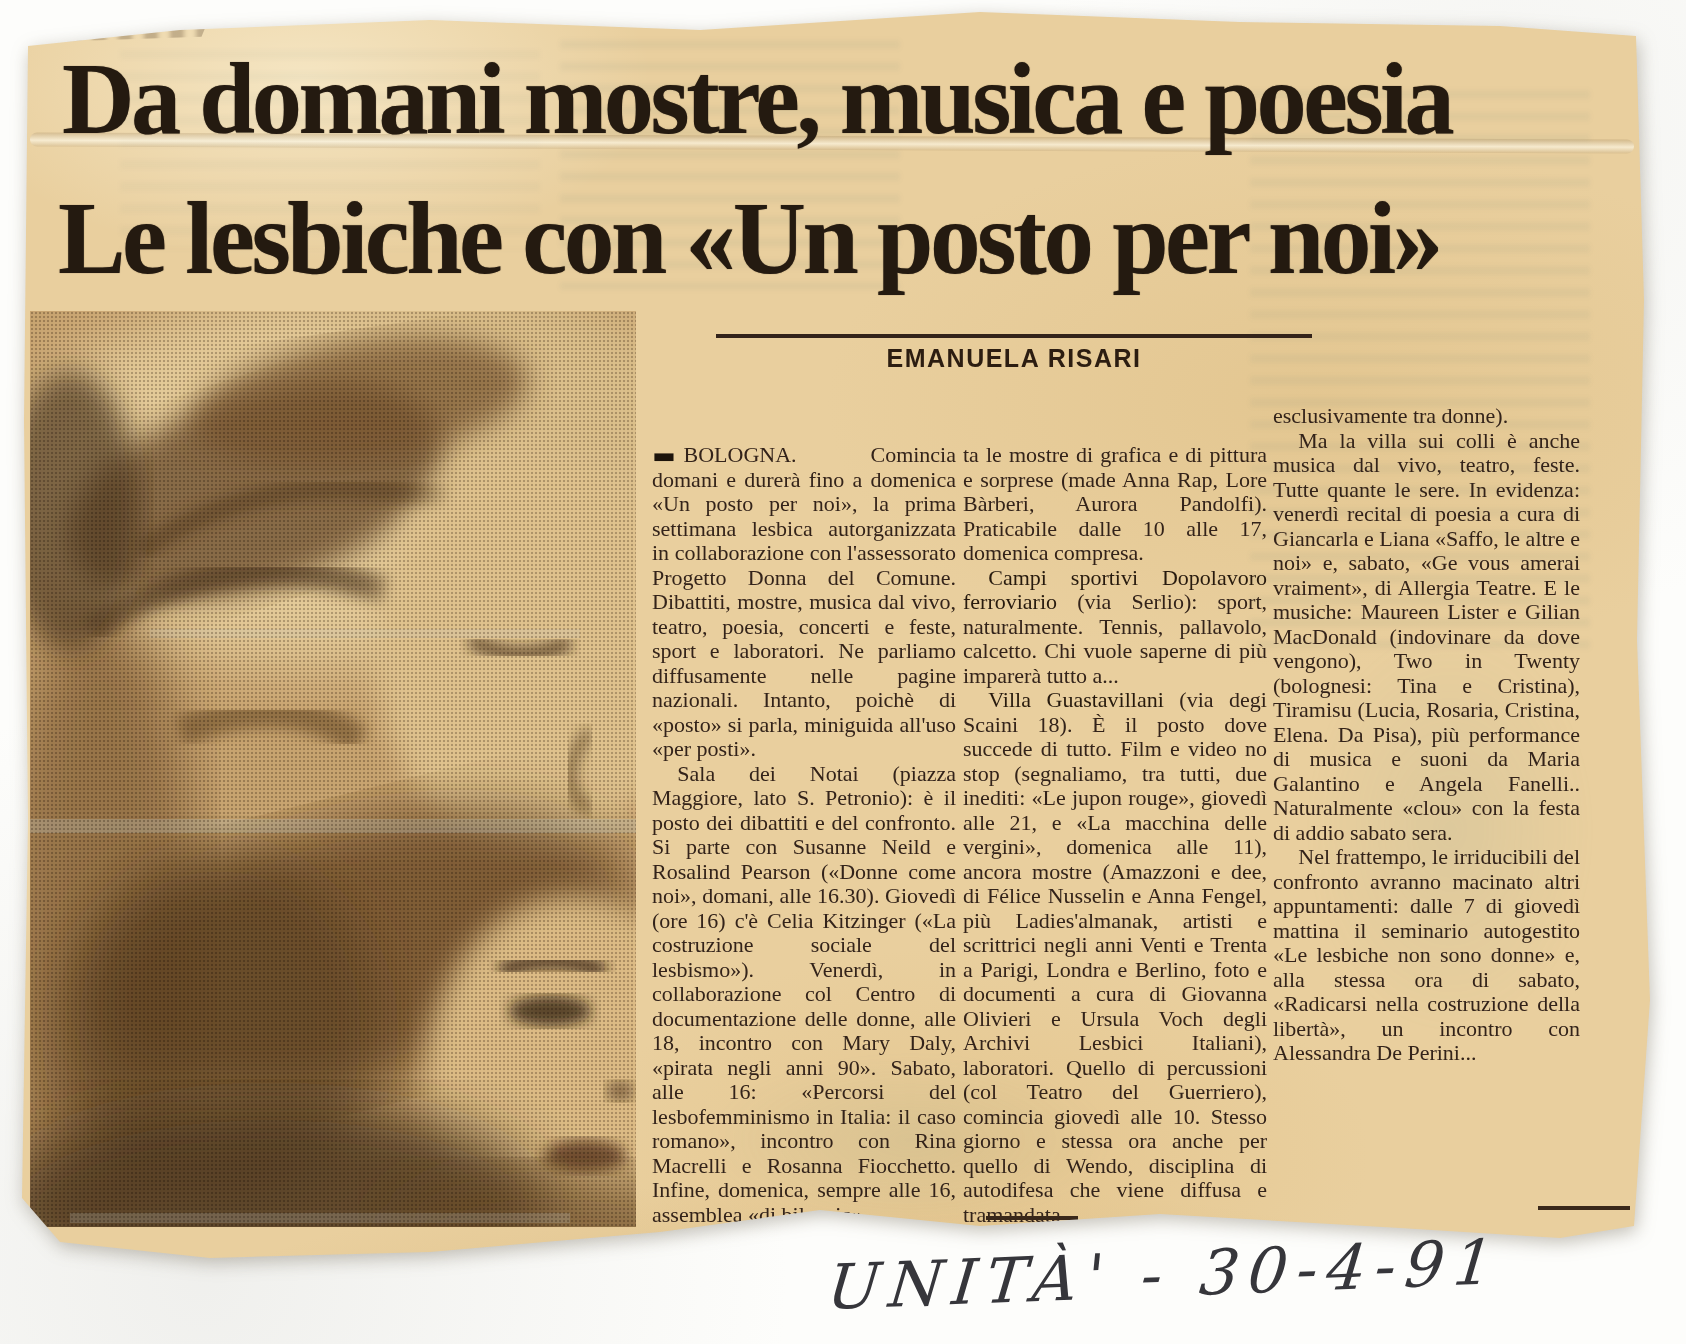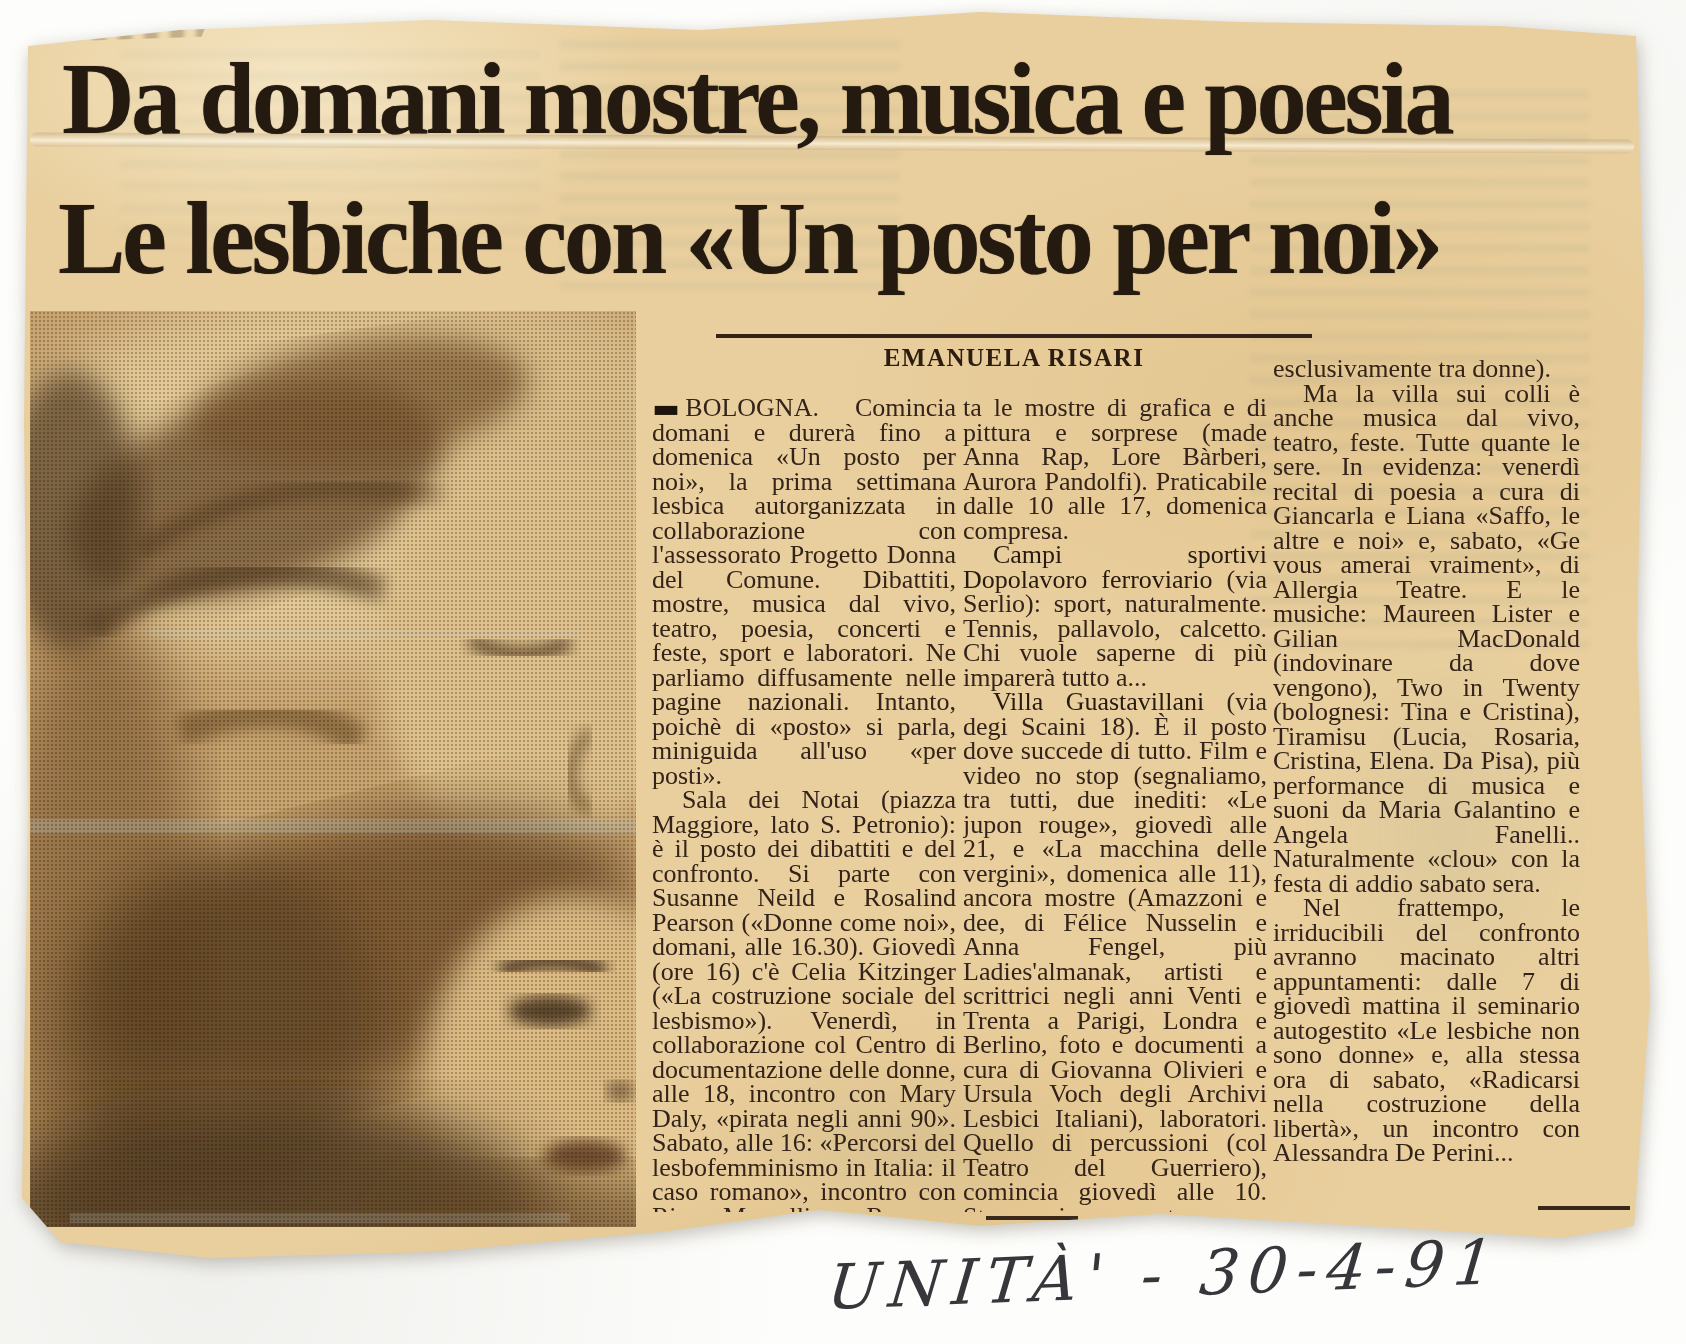--- a/index.html
+++ b/index.html
@@ -44,32 +44,32 @@
   .headline{position:absolute;color:var(--ink-headline,#241a10);
     font-family:"Liberation Serif", serif;font-weight:bold;
     letter-spacing:-.035em;white-space:nowrap;
     text-shadow:0 0 1px rgba(36,26,16,.6);}
   #hl1{left:62px;top:40px;font-size:102px;transform:scaleX(.985);transform-origin:left;}
   #hl2{left:58px;top:178px;font-size:104px;transform:scaleX(.975);transform-origin:left;}
   
   .byline-rule{position:absolute;left:716px;top:334px;width:596px;height:4px;
     background:var(--ink-body,#33231a);}
   .byline{position:absolute;left:716px;top:344px;width:596px;text-align:center;
-    font-family:Liberation Serif, serif;font-weight:bold;font-size:25px;
+    font-family:Liberation Sans, sans-serif;font-weight:bold;font-size:25px;
     letter-spacing:1.5px;color:#2c1d11;}
   
   .photo{position:absolute;left:30px;top:311px;width:606px;height:916px;
     overflow:hidden;background:#c8a472;}
   .photo svg{display:block;width:100%;height:100%;}
   .photo .dots{position:absolute;inset:0;opacity:.55;background-image:
     radial-gradient(circle at 2px 2px, rgba(48,30,14,.5) 1.1px, transparent 1.6px);
     background-size:4px 4px;mix-blend-mode:multiply;}
   
   .col{position:absolute;width:304px;color:var(--ink-body,#33231a);
-    font-size:26px;line-height:24.5px;overflow:hidden;}
+    font-size:22px;line-height:24.5px;overflow:hidden;margin-top:47px;}
   .col p{margin:0;text-align:justify;}
   .col p.ind{text-indent:1.15em;}
   .col b{font-weight:normal;color:#271a0e;}
   .bullet{display:inline-block;transform:scaleX(2.5);transform-origin:left;
     margin-right:22px;font-size:.72em;line-height:1;color:#1d140b;}
   #colA{left:652px;top:396px;height:816px;}
   #colB{left:963px;top:396px;height:816px;}
   #colC{left:1273px;top:357px;width:307px;height:862px;}
   .rule-frag{position:absolute;background:#3a281a;height:4px;}
   

